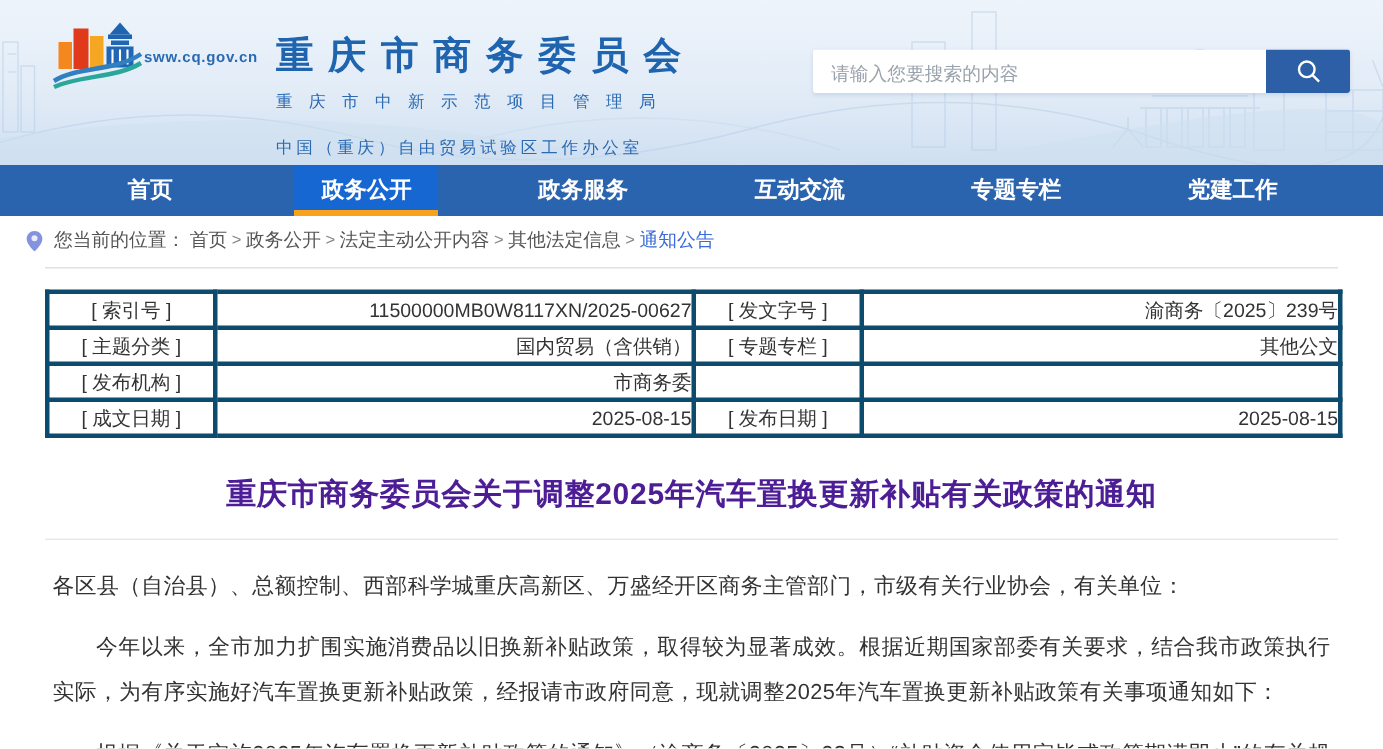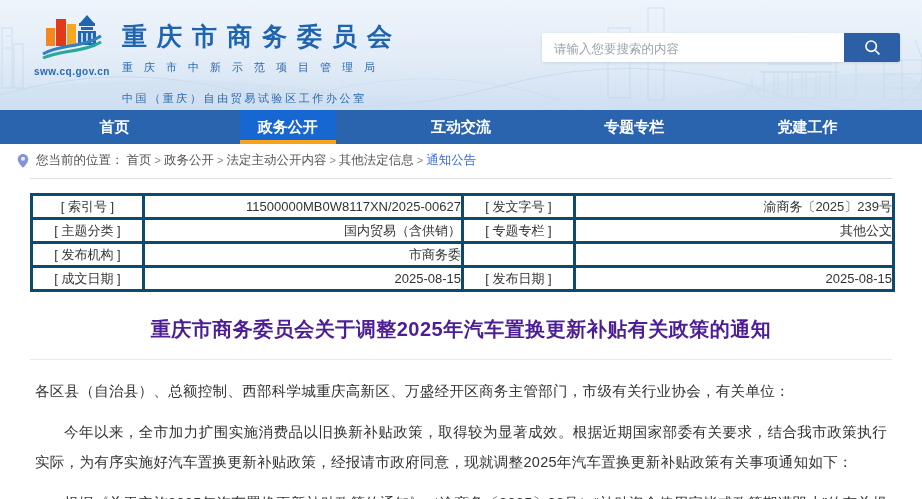--- a/index.html
+++ b/index.html
@@ -7,21 +7,21 @@
   .page { width:922px; height:499px; background:#ffffff; overflow:hidden; position:relative; }
 
   
   .site-header{
     position:relative; height:110px;
     background:linear-gradient(180deg,#eef4fb 0%,#e2ecf7 55%,#cfdff1 100%);
     overflow:hidden;
   }
   .skyline{ position:absolute; top:0; left:0; width:100%; height:100%; pointer-events:none; }
   .brand{ position:absolute; left:34px; top:10px; display:flex; align-items:flex-start; }
-  .logo-col{ display:flex; flex-direction:column; align-items:center; margin-right:12px; }
+  .logo-col{ display:flex; flex-direction:row; align-items:center; margin-right:12px; }
   .site-url{ font-size:10px; color:#2a6ab2; letter-spacing:.5px; margin-top:2px; font-weight:bold; }
   .title-col{ padding-top:10px; }
   .site-title{ font-size:25px; font-weight:bold; color:#1e64ae; letter-spacing:10px; white-space:nowrap; }
   .site-sub1{ font-size:11px; color:#2a6ab2; letter-spacing:11px; margin-top:7px; white-space:nowrap; }
   .site-sub2{ font-size:11px; color:#2a6ab2; letter-spacing:2.6px; margin-top:16px; white-space:nowrap; }
   .search{ position:absolute; left:542px; top:33px; width:358px; height:29px; display:flex;
            box-shadow:0 1px 3px rgba(40,80,140,.15); border-radius:2px; overflow:hidden; }
   .search input{ flex:1; border:none; outline:none; background:#fff; padding:16px 12px;
                  font-size:12.5px; color:#333; font-family:inherit; }
   .search input::placeholder{ color:#9aa3ad; }
@@ -126,20 +126,21 @@
           <circle cx="8.2" cy="8.2" r="5.2" stroke="#ffffff" stroke-width="1.6" fill="none"></circle>
           <line x1="12.2" y1="12.2" x2="16.4" y2="16.4" stroke="#ffffff" stroke-width="1.6"></line>
         </svg>
       </button>
     </div>
   </header>
 
   <nav class="navbar">
     <a class="nav-item"><span class="cell">首页</span></a>
     <a class="nav-item active"><span class="cell">政务公开</span></a>
+    <a class="nav-item"><span class="cell">政务服务</span></a>
     <a class="nav-item"><span class="cell">互动交流</span></a>
     <a class="nav-item"><span class="cell">专题专栏</span></a>
     <a class="nav-item"><span class="cell">党建工作</span></a>
   </nav>
 
   <div class="breadcrumb">
     <svg class="pin" width="14" height="15" viewBox="0 0 16 17">
       <path d="M8 1 C4.7 1 2 3.7 2 7 c0 4.4 6 9.6 6 9.6 S14 11.4 14 7 C14 3.7 11.3 1 8 1 z" fill="#8393dd"></path>
       <circle cx="8" cy="6.6" r="2.3" fill="#e9edfb"></circle>
     </svg>

